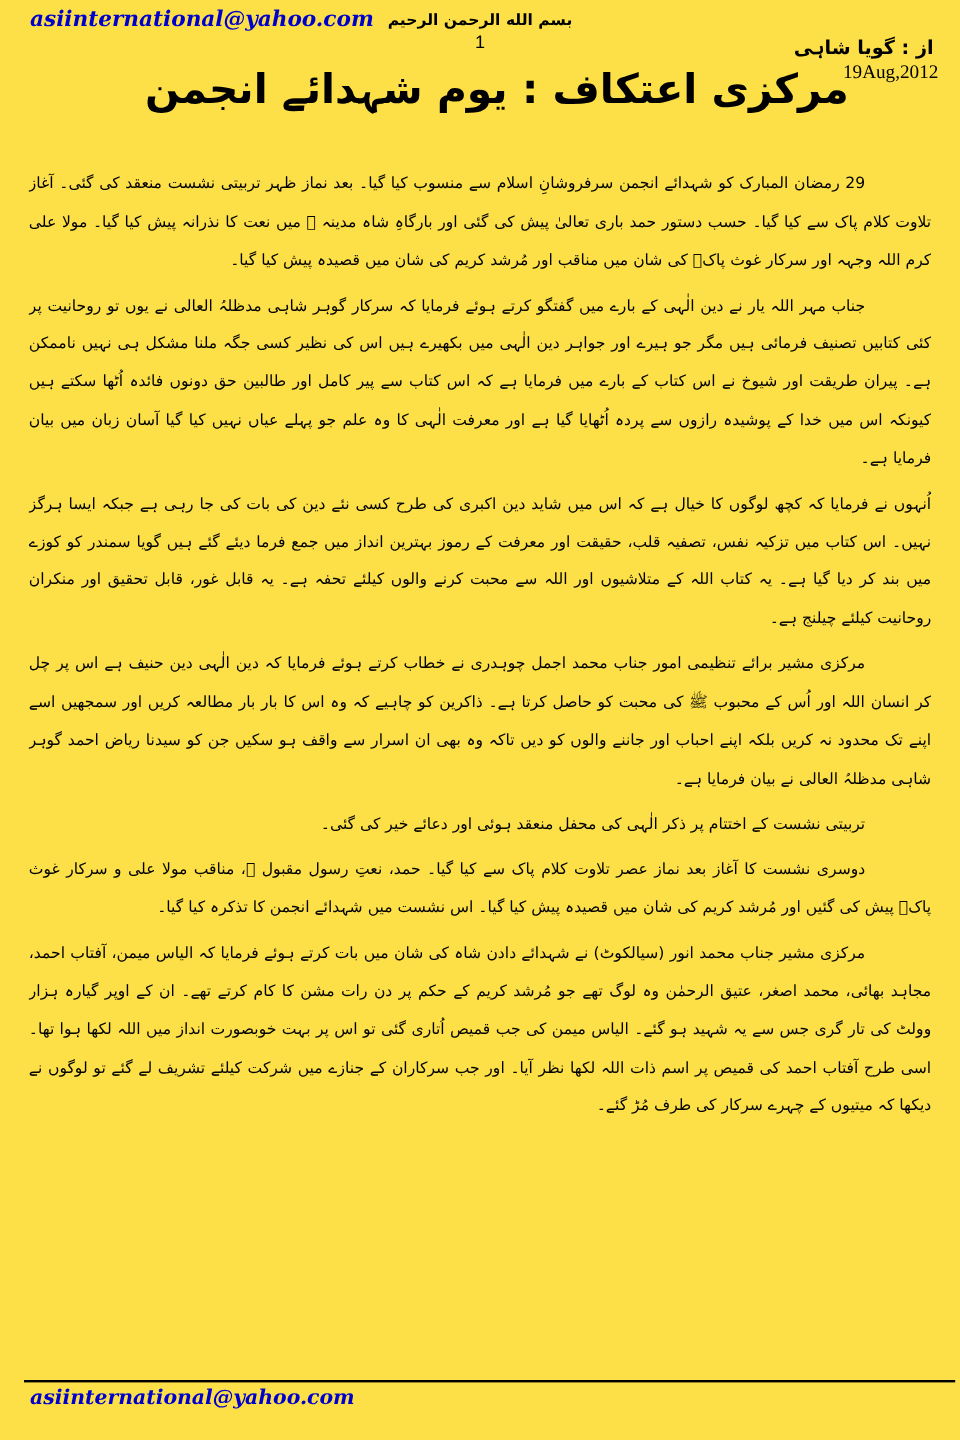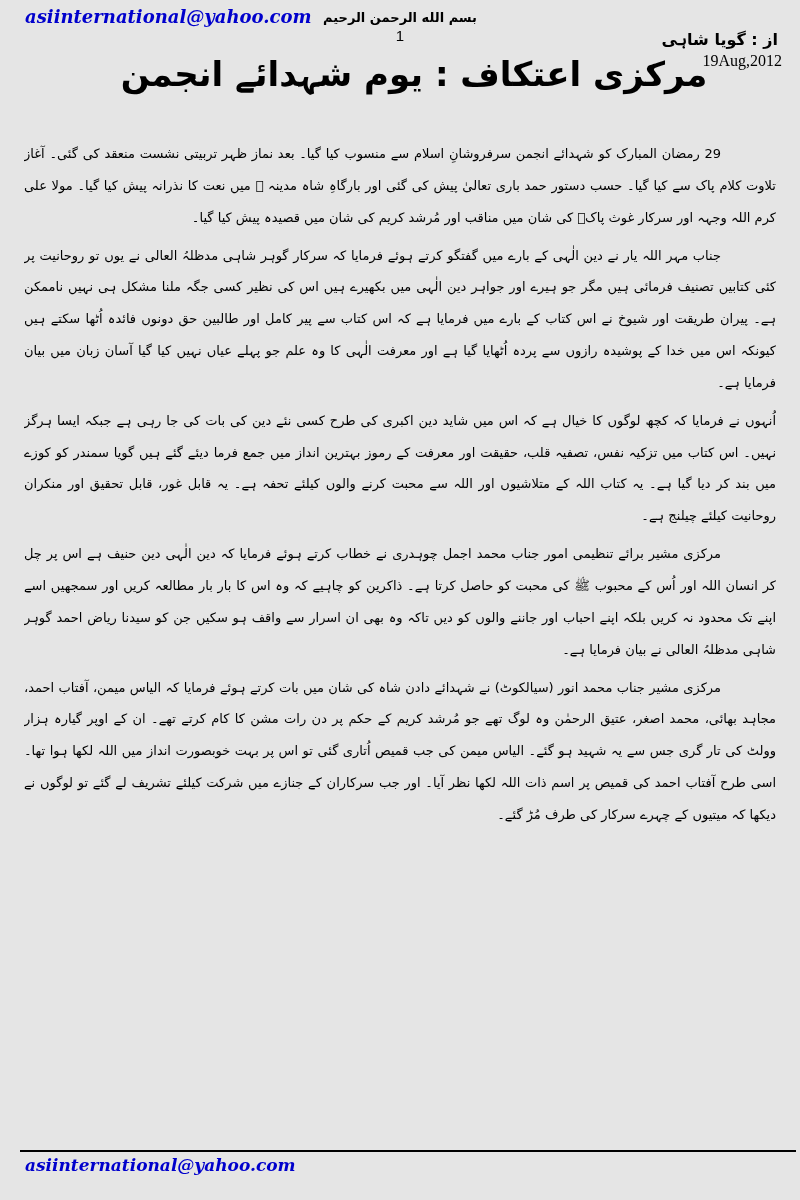--- a/index.html
+++ b/index.html
@@ -1,19 +1,19 @@
 <!DOCTYPE html>
 <html lang="ur"><head>
 <meta charset="utf-8">
 <style>
   html,body{margin:0;padding:0;}
   .page{
     position:relative;
     width:800px;height:1200px;
-    background:#e5e5e5;
+    background:#fde047;
     overflow:hidden;
     font-family:"DejaVu Sans", sans-serif;
     color:#000;
   }
   
   .email-top{
     position:absolute;left:25px;top:6px;
     font-family:"DejaVu Serif", serif;
     font-style:italic;font-weight:bold;
     font-size:18px;color:#0000cc;
@@ -94,20 +94,22 @@
 
   <div class="date">19Aug,2012</div>
 
   <h1 class="doc-title" style="margin:14px;">مرکزی اعتکاف : یوم شہدائے انجمن</h1>
 
   <div class="body-text">
     <p>29 رمضان المبارک کو شہدائے انجمن سرفروشانِ اسلام سے منسوب کیا گیا۔ بعد نماز ظہر تربیتی نشست منعقد کی گئی۔ آغاز تلاوت کلام پاک سے کیا گیا۔ حسب دستور حمد باری تعالیٰ پیش کی گئی اور بارگاہِ شاہ مدینہ ﷺ میں نعت کا نذرانہ پیش کیا گیا۔ مولا علی کرم اللہ وجہہ اور سرکار غوث پاکؒ کی شان میں مناقب اور مُرشد کریم کی شان میں قصیدہ پیش کیا گیا۔</p>
     <p>جناب مہر اللہ یار نے دین الٰہی کے بارے میں گفتگو کرتے ہوئے فرمایا کہ سرکار گوہر شاہی مدظلہُ العالی نے یوں تو روحانیت پر کئی کتابیں تصنیف فرمائی ہیں مگر جو ہیرے اور جواہر دین الٰہی میں بکھیرے ہیں اس کی نظیر کسی جگہ ملنا مشکل ہی نہیں ناممکن ہے۔ پیران طریقت اور شیوخ نے اس کتاب کے بارے میں فرمایا ہے کہ اس کتاب سے پیر کامل اور طالبین حق دونوں فائدہ اُٹھا سکتے ہیں کیونکہ اس میں خدا کے پوشیدہ رازوں سے پردہ اُٹھایا گیا ہے اور معرفت الٰہی کا وہ علم جو پہلے عیاں نہیں کیا گیا آسان زبان میں بیان فرمایا ہے۔</p>
     <p class="no-indent">اُنہوں نے فرمایا کہ کچھ لوگوں کا خیال ہے کہ اس میں شاید دین اکبری کی طرح کسی نئے دین کی بات کی جا رہی ہے جبکہ ایسا ہرگز نہیں۔ اس کتاب میں تزکیہ نفس، تصفیہ قلب، حقیقت اور معرفت کے رموز بہترین انداز میں جمع فرما دیئے گئے ہیں گویا سمندر کو کوزے میں بند کر دیا گیا ہے۔ یہ کتاب اللہ کے متلاشیوں اور اللہ سے محبت کرنے والوں کیلئے تحفہ ہے۔ یہ قابل غور، قابل تحقیق اور منکران روحانیت کیلئے چیلنج ہے۔</p>
     <p>مرکزی مشیر برائے تنظیمی امور جناب محمد اجمل چوہدری نے خطاب کرتے ہوئے فرمایا کہ دین الٰہی دین حنیف ہے اس پر چل کر انسان اللہ اور اُس کے محبوب ﷺ کی محبت کو حاصل کرتا ہے۔ ذاکرین کو چاہیے کہ وہ اس کا بار بار مطالعہ کریں اور سمجھیں اسے اپنے تک محدود نہ کریں بلکہ اپنے احباب اور جاننے والوں کو دیں تاکہ وہ بھی ان اسرار سے واقف ہو سکیں جن کو سیدنا ریاض احمد گوہر شاہی مدظلہُ العالی نے بیان فرمایا ہے۔</p>
+    <p>تربیتی نشست کے اختتام پر ذکر الٰہی کی محفل منعقد ہوئی اور دعائے خیر کی گئی۔</p>
+    <p>دوسری نشست کا آغاز بعد نماز عصر تلاوت کلام پاک سے کیا گیا۔ حمد، نعتِ رسول مقبول ﷺ، مناقب مولا علی و سرکار غوث پاکؒ پیش کی گئیں اور مُرشد کریم کی شان میں قصیدہ پیش کیا گیا۔ اس نشست میں شہدائے انجمن کا تذکرہ کیا گیا۔</p>
     <p>مرکزی مشیر جناب محمد انور (سیالکوٹ) نے شہدائے دادن شاہ کی شان میں بات کرتے ہوئے فرمایا کہ الیاس میمن، آفتاب احمد، مجاہد بھائی، محمد اصغر، عتیق الرحمٰن وہ لوگ تھے جو مُرشد کریم کے حکم پر دن رات مشن کا کام کرتے تھے۔ ان کے اوپر گیارہ ہزار وولٹ کی تار گری جس سے یہ شہید ہو گئے۔ الیاس میمن کی جب قمیص اُتاری گئی تو اس پر بہت خوبصورت انداز میں اللہ لکھا ہوا تھا۔ اسی طرح آفتاب احمد کی قمیص پر اسم ذات اللہ لکھا نظر آیا۔ اور جب سرکاران کے جنازے میں شرکت کیلئے تشریف لے گئے تو لوگوں نے دیکھا کہ میتیوں کے چہرے سرکار کی طرف مُڑ گئے۔</p>
 
   </div>
 
   <div class="footer-rule"></div>
 
   <a class="footer-email">asiinternational@yahoo.com</a>
 
 
 </div>

